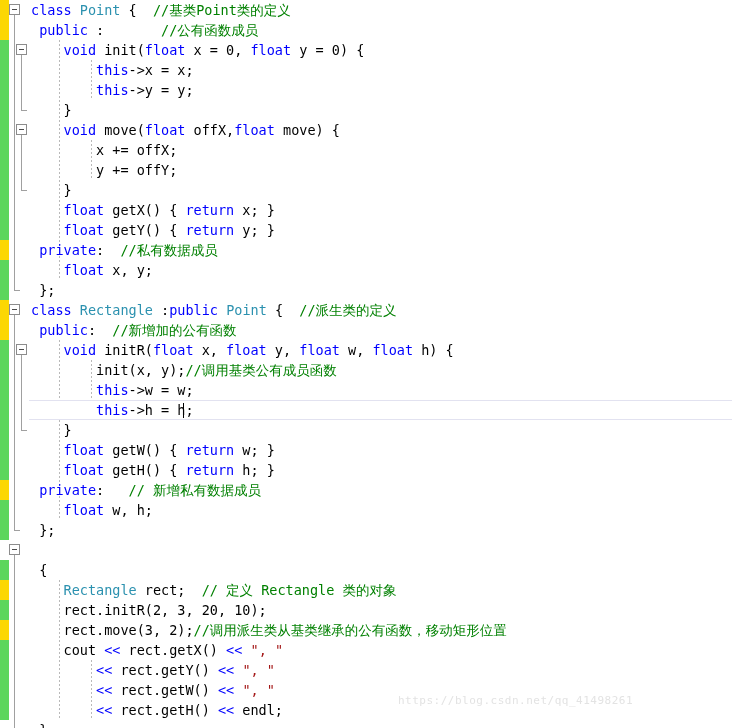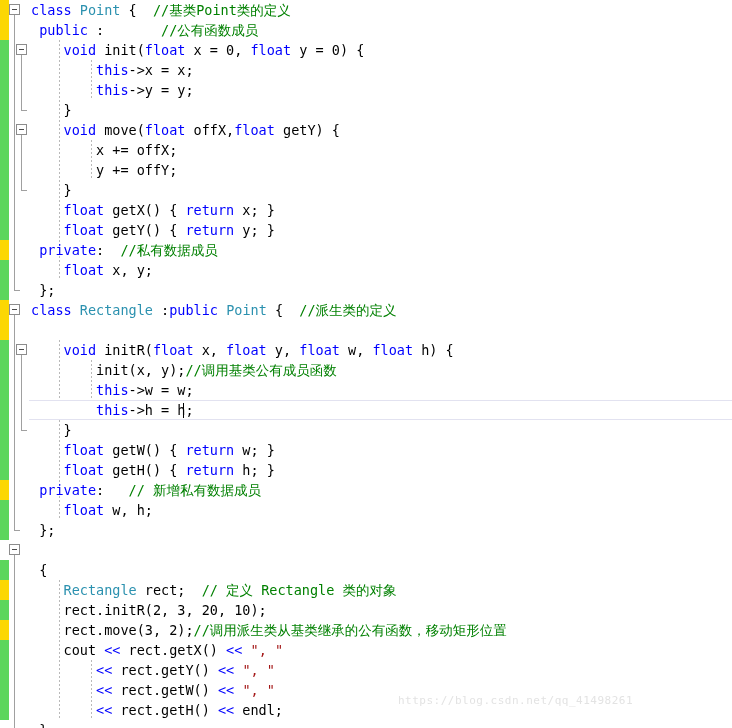--- a/index.html
+++ b/index.html
@@ -174,30 +174,31 @@
 
   <div class="curline" id="curline" style="top: 400px;"></div>
 
   <div class="code-area" id="codearea">
       <div class="line" style="top: 0px;"><span class="txt"><span class="kw">class</span><span class="pl"> </span><span class="ty">Point</span><span class="pl"> {  </span><span class="cm">//基类Point类的定义</span></span></div>
       <div class="line" style="top: 20px;"><span class="txt"><span class="pl"> </span><span class="kw">public</span><span class="pl"> :       </span><span class="cm">//公有函数成员</span></span></div>
       <div class="line" style="top: 40px;"><span class="txt"><span class="pl">    </span><span class="kw">void</span><span class="pl"> init(</span><span class="kw">float</span><span class="pl"> x = 0, </span><span class="kw">float</span><span class="pl"> y = 0) {</span></span></div>
       <div class="line" style="top: 60px;"><span class="txt"><span class="pl">        </span><span class="kw">this</span><span class="pl">-&gt;x = x;</span></span></div>
       <div class="line" style="top: 80px;"><span class="txt"><span class="pl">        </span><span class="kw">this</span><span class="pl">-&gt;y = y;</span></span></div>
       <div class="line" style="top: 100px;"><span class="txt"><span class="pl">    }</span></span></div>
-      <div class="line" style="top: 120px;"><span class="txt"><span class="pl">    </span><span class="kw">void</span><span class="pl"> move(</span><span class="kw">float</span><span class="pl"> offX,</span><span class="kw">float</span><span class="pl"> getY) {</span></span></div>
+      <div class="line" style="top: 120px;"><span class="txt"><span class="pl">    </span><span class="kw">void</span><span class="pl"> move(</span><span class="kw">float</span><span class="pl"> offX,</span><span class="kw">float</span><span class="pl"> move) {</span></span></div>
       <div class="line" style="top: 140px;"><span class="txt"><span class="pl">        x += offX;</span></span></div>
       <div class="line" style="top: 160px;"><span class="txt"><span class="pl">        y += offY;</span></span></div>
       <div class="line" style="top: 180px;"><span class="txt"><span class="pl">    }</span></span></div>
       <div class="line" style="top: 200px;"><span class="txt"><span class="pl">    </span><span class="kw">float</span><span class="pl"> getX() { </span><span class="kw">return</span><span class="pl"> x; }</span></span></div>
       <div class="line" style="top: 220px;"><span class="txt"><span class="pl">    </span><span class="kw">float</span><span class="pl"> getY() { </span><span class="kw">return</span><span class="pl"> y; }</span></span></div>
       <div class="line" style="top: 240px;"><span class="txt"><span class="pl"> </span><span class="kw">private</span><span class="pl">:  </span><span class="cm">//私有数据成员</span></span></div>
       <div class="line" style="top: 260px;"><span class="txt"><span class="pl">    </span><span class="kw">float</span><span class="pl"> x, y;</span></span></div>
       <div class="line" style="top: 280px;"><span class="txt"><span class="pl"> };</span></span></div>
       <div class="line" style="top: 300px;"><span class="txt"><span class="kw">class</span><span class="pl"> </span><span class="ty">Rectangle</span><span class="pl"> :</span><span class="kw">public</span><span class="pl"> </span><span class="ty">Point</span><span class="pl"> {  </span><span class="cm">//派生类的定义</span></span></div>
+      <div class="line" style="top: 320px;"><span class="txt"><span class="pl"> </span><span class="kw">public</span><span class="pl">:  </span><span class="cm">//新增加的公有函数</span></span></div>
       <div class="line" style="top: 340px;"><span class="txt"><span class="pl">    </span><span class="kw">void</span><span class="pl"> initR(</span><span class="kw">float</span><span class="pl"> x, </span><span class="kw">float</span><span class="pl"> y, </span><span class="kw">float</span><span class="pl"> w, </span><span class="kw">float</span><span class="pl"> h) {</span></span></div>
       <div class="line" style="top: 360px;"><span class="txt"><span class="pl">        init(x, y);</span><span class="cm">//调用基类公有成员函数</span></span></div>
       <div class="line" style="top: 380px;"><span class="txt"><span class="pl">        </span><span class="kw">this</span><span class="pl">-&gt;w = w;</span></span></div>
       <div class="line" style="top: 400px;"><span class="txt"><span class="pl">        </span><span class="kw">this</span><span class="pl">-&gt;h = h;</span></span></div>
       <div class="line" style="top: 420px;"><span class="txt"><span class="pl">    }</span></span></div>
       <div class="line" style="top: 440px;"><span class="txt"><span class="pl">    </span><span class="kw">float</span><span class="pl"> getW() { </span><span class="kw">return</span><span class="pl"> w; }</span></span></div>
       <div class="line" style="top: 460px;"><span class="txt"><span class="pl">    </span><span class="kw">float</span><span class="pl"> getH() { </span><span class="kw">return</span><span class="pl"> h; }</span></span></div>
       <div class="line" style="top: 480px;"><span class="txt"><span class="pl"> </span><span class="kw">private</span><span class="pl">:   </span><span class="cm">// 新增私有数据成员</span></span></div>
       <div class="line" style="top: 500px;"><span class="txt"><span class="pl">    </span><span class="kw">float</span><span class="pl"> w, h;</span></span></div>
       <div class="line" style="top: 520px;"><span class="txt"><span class="pl"> };</span></span></div>

